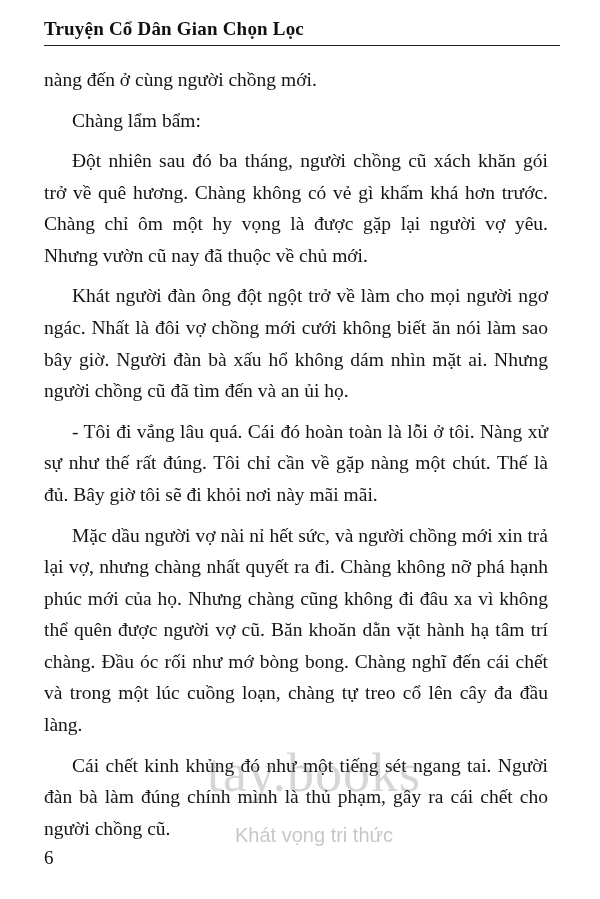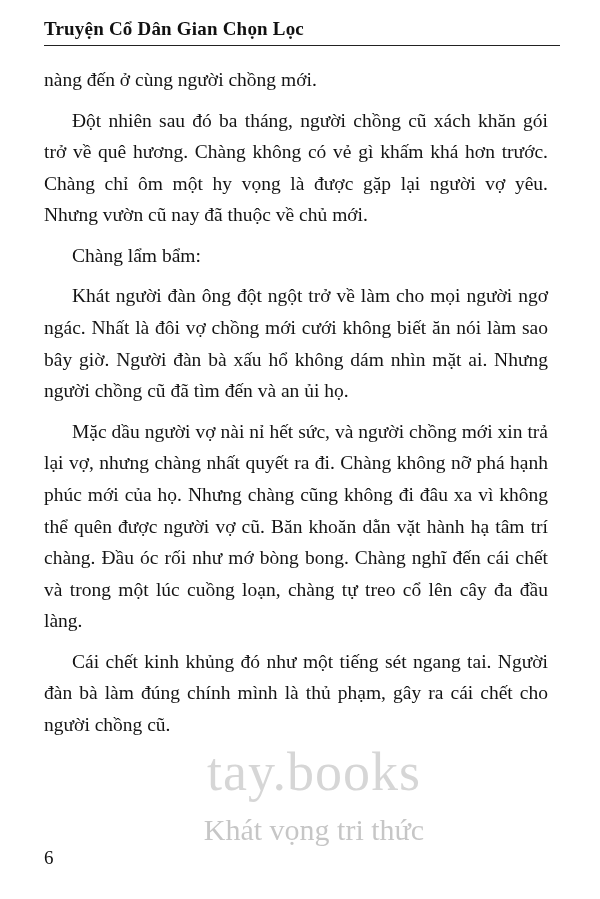--- a/index.html
+++ b/index.html
@@ -70,39 +70,40 @@
     padding-left: 28px;
   }
   .wm-main {
     font-size: 54px;
     letter-spacing: 1px;
     color: rgba(120,120,120,0.30);
     font-family: "Liberation Serif", serif;
     line-height: 1;
   }
   .wm-sub {
-    margin-top: 14px;
-    font-size: 30px;
+    margin-top: 24px;
+    font-size: 20px;
     color: rgba(120,120,120,0.42);
-    font-family: Liberation Serif, serif;
+    font-family: Liberation Sans, sans-serif;
   }
 </style>
 </head>
 <body>
 
 <div class="page">
 
   <div class="header">Truyện Cổ Dân Gian Chọn Lọc</div>
   <hr class="header-rule">
 
   <div class="body-text">
     <p class="para">nàng đến ở cùng người chồng mới.</p>
+    <p class="para indent">Chàng lẩm bẩm:</p>
     <p class="para indent">Đột nhiên sau đó ba tháng, người chồng cũ xách khăn gói trở về quê hương. Chàng không có vẻ gì khấm khá hơn trước. Chàng chỉ ôm một hy vọng là được gặp lại người vợ yêu. Nhưng vườn cũ nay đã thuộc về chủ mới.</p>
-    <p class="para indent">Chàng lẩm bẩm:</p>
     <p class="para indent">Khát người đàn ông đột ngột trở về làm cho mọi người ngơ ngác. Nhất là đôi vợ chồng mới cưới không biết ăn nói làm sao bây giờ. Người đàn bà xấu hổ không dám nhìn mặt ai. Nhưng người chồng cũ đã tìm đến và an ủi họ.</p>
+    <p class="para dash">- Tôi đi vắng lâu quá. Cái đó hoàn toàn là lỗi ở tôi. Nàng xử sự như thế rất đúng. Tôi chỉ cần về gặp nàng một chút. Thế là đủ. Bây giờ tôi sẽ đi khỏi nơi này mãi mãi.</p>
     <p class="para indent">Mặc dầu người vợ nài nỉ hết sức, và người chồng mới xin trả lại vợ, nhưng chàng nhất quyết ra đi. Chàng không nỡ phá hạnh phúc mới của họ. Nhưng chàng cũng không đi đâu xa vì không thể quên được người vợ cũ. Băn khoăn dằn vặt hành hạ tâm trí chàng. Đầu óc rối như mớ bòng bong. Chàng nghĩ đến cái chết và trong một lúc cuồng loạn, chàng tự treo cổ lên cây đa đầu làng.</p>
     <p class="para indent">Cái chết kinh khủng đó như một tiếng sét ngang tai. Người đàn bà làm đúng chính mình là thủ phạm, gây ra cái chết cho người chồng cũ.</p>
   </div>
 
   <div class="watermark">
     <div class="wm-main">tay.books</div>
     <div class="wm-sub">Khát vọng tri thức</div>
   </div>
 
   <div class="page-number">6</div>

